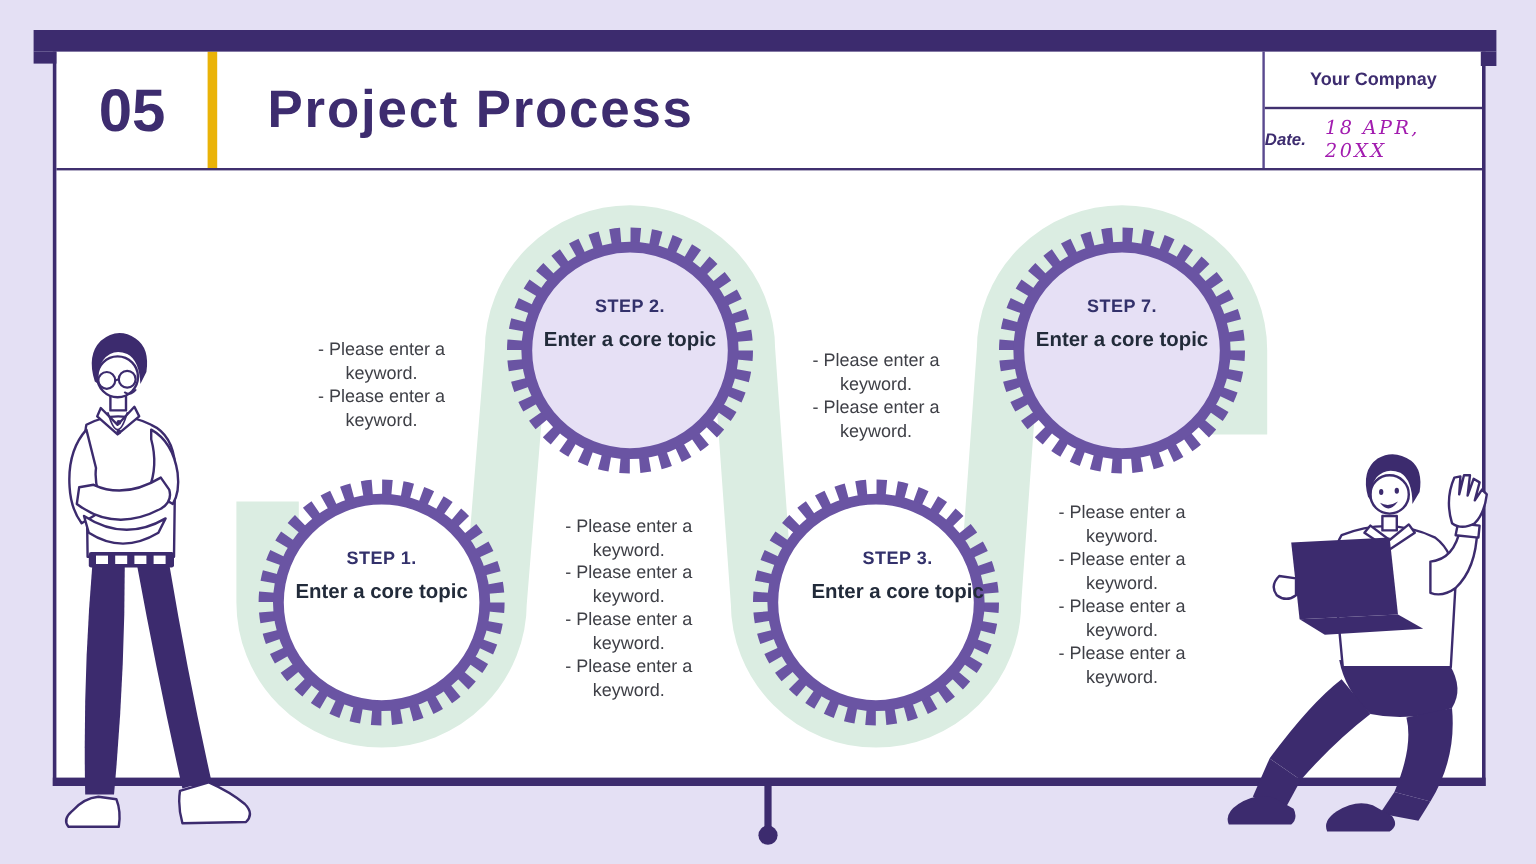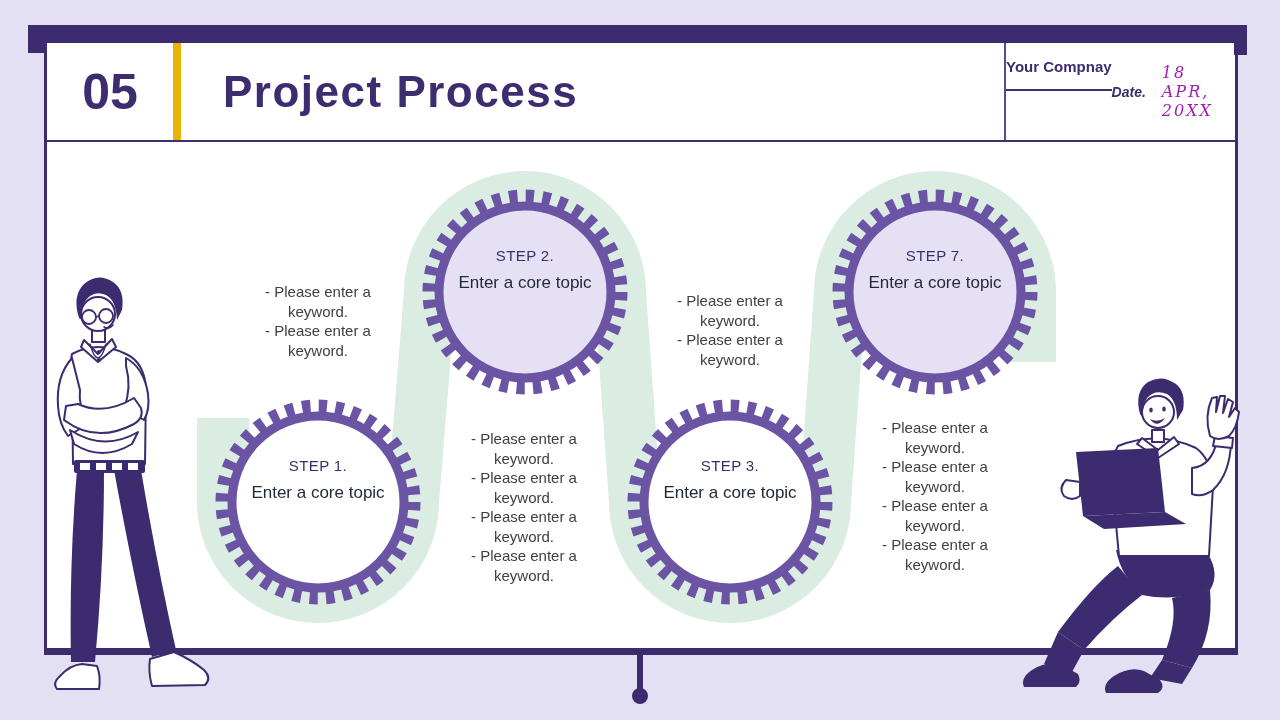--- a/index.html
+++ b/index.html
@@ -25,39 +25,39 @@
   }
   .header{display:flex;height:99px;border-bottom:2px solid #40306F;box-sizing:border-box;}
   .h-num{
     width:134px;display:flex;align-items:center;justify-content:center;
     font-size:50px;font-weight:700;color:#3D2C6F;border-right:8px solid #eab308;box-sizing:border-box;
   }
   .h-title{
     flex:1;display:flex;align-items:center;padding-left:42px;
     font-size:44px;font-weight:700;letter-spacing:1.5px;color:#3D2C6F;
   }
-  .h-right{width:231px;border-left:2px solid #5A4A8F;display:flex;flex-direction:row;box-sizing:border-box;}
+  .h-right{width:183px;border-left:2px solid #5A4A8F;display:flex;flex-direction:column;box-sizing:border-box;}
   .h-company{
     height:48px;display:flex;align-items:center;justify-content:center;
     font-size:15px;font-weight:700;color:#3D2C6F;border-bottom:2px solid #40306F;box-sizing:border-box;
   }
   .h-date{flex:1;display:flex;align-items:center;justify-content:flex-end;gap:16px;}
   .h-date-label{font-size:14px;font-weight:700;font-style:italic;color:#3D2C6F;}
   .h-date-value{
     font-family:"DejaVu Serif","Liberation Serif",serif;font-style:italic;
     font-size:16px;letter-spacing:2px;color:#a21caf;
   }
 
   
   svg.scene{position:absolute;left:0;top:0;z-index:2;pointer-events:none;}
 
   
   .step-text{position:absolute;width:160px;text-align:center;z-index:4;}
-  .step-label{font-size:15px;font-weight:400;letter-spacing:.4px;color:#33316B;margin-bottom:9px;}
-  .step-topic{font-size:17px;font-weight:400;color:#222B3A;}
+  .step-label{font-size:15px;font-weight:700;letter-spacing:.4px;color:#33316B;margin-bottom:9px;}
+  .step-topic{font-size:17px;font-weight:700;color:#222B3A;}
 
   
   .kw-group{position:absolute;width:160px;text-align:center;z-index:4;}
   .kw-item{font-size:15px;line-height:19.5px;color:#3F4047;}
 </style>
 </head>
 <body>
 
 <div class="stage">
 
@@ -163,21 +163,21 @@
   </svg>
 
   <div class="step-text" style="left:238px;top:457px">
     <div class="step-label">STEP 1.</div>
     <div class="step-topic">Enter a core topic</div>
   </div>
   <div class="step-text" style="left:445px;top:247px">
     <div class="step-label">STEP 2.</div>
     <div class="step-topic">Enter a core topic</div>
   </div>
-  <div class="step-text" style="left:650px;top:457px">
+  <div class="step-text" style="left:668px;top:457px">
     <div class="step-label">STEP 3.</div>
     <div class="step-topic">Enter a core topic</div>
   </div>
   <div class="step-text" style="left:855px;top:247px">
     <div class="step-label">STEP 7.</div>
     <div class="step-topic">Enter a core topic</div>
   </div>
 
   <div class="kw-group" style="left:238px;top:282px">
     <div class="kw-item">- Please enter a keyword.</div>

